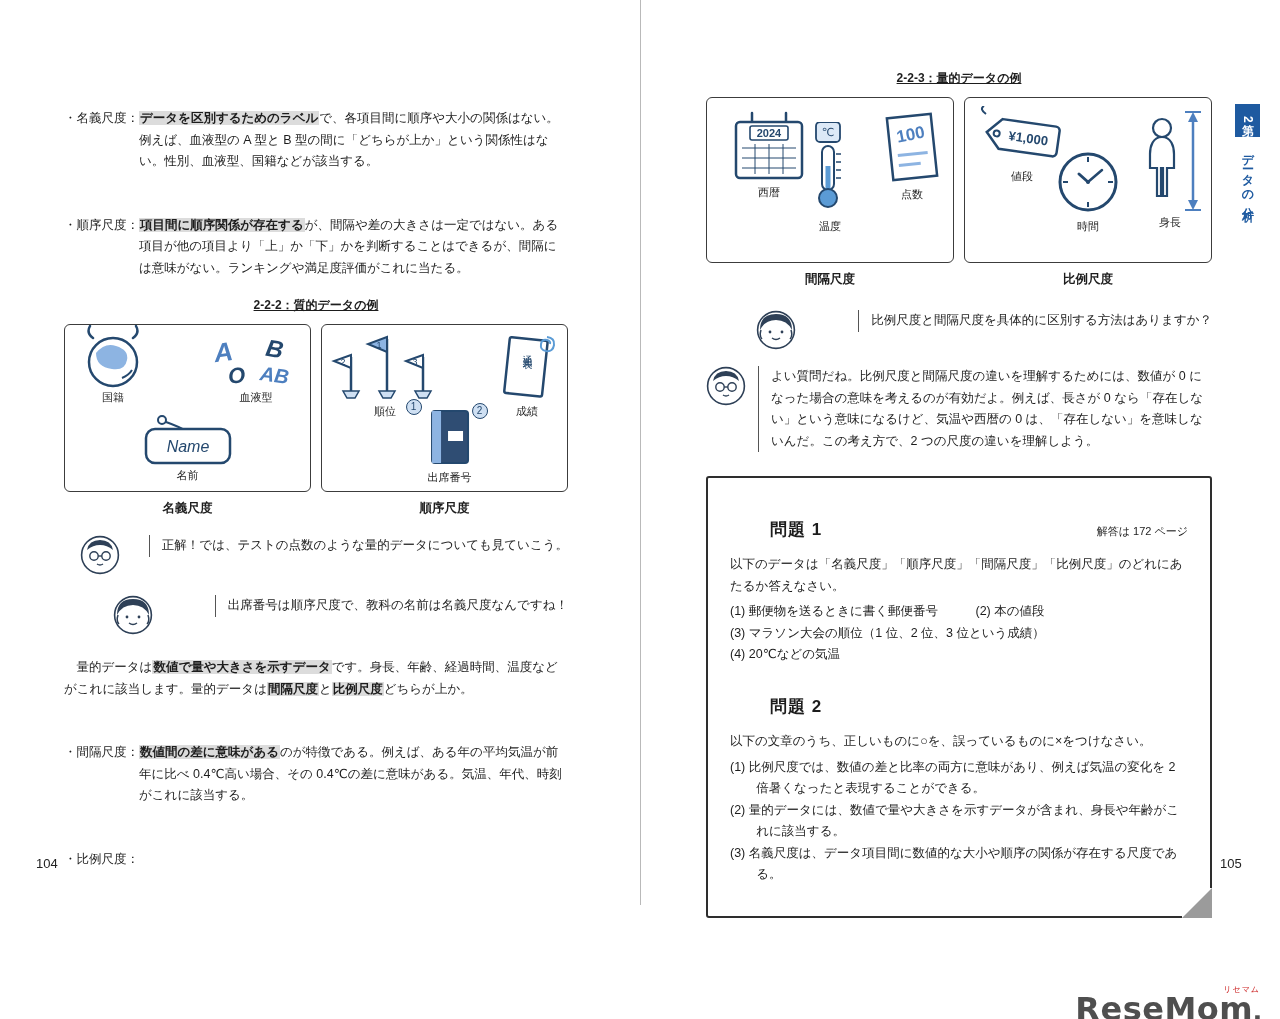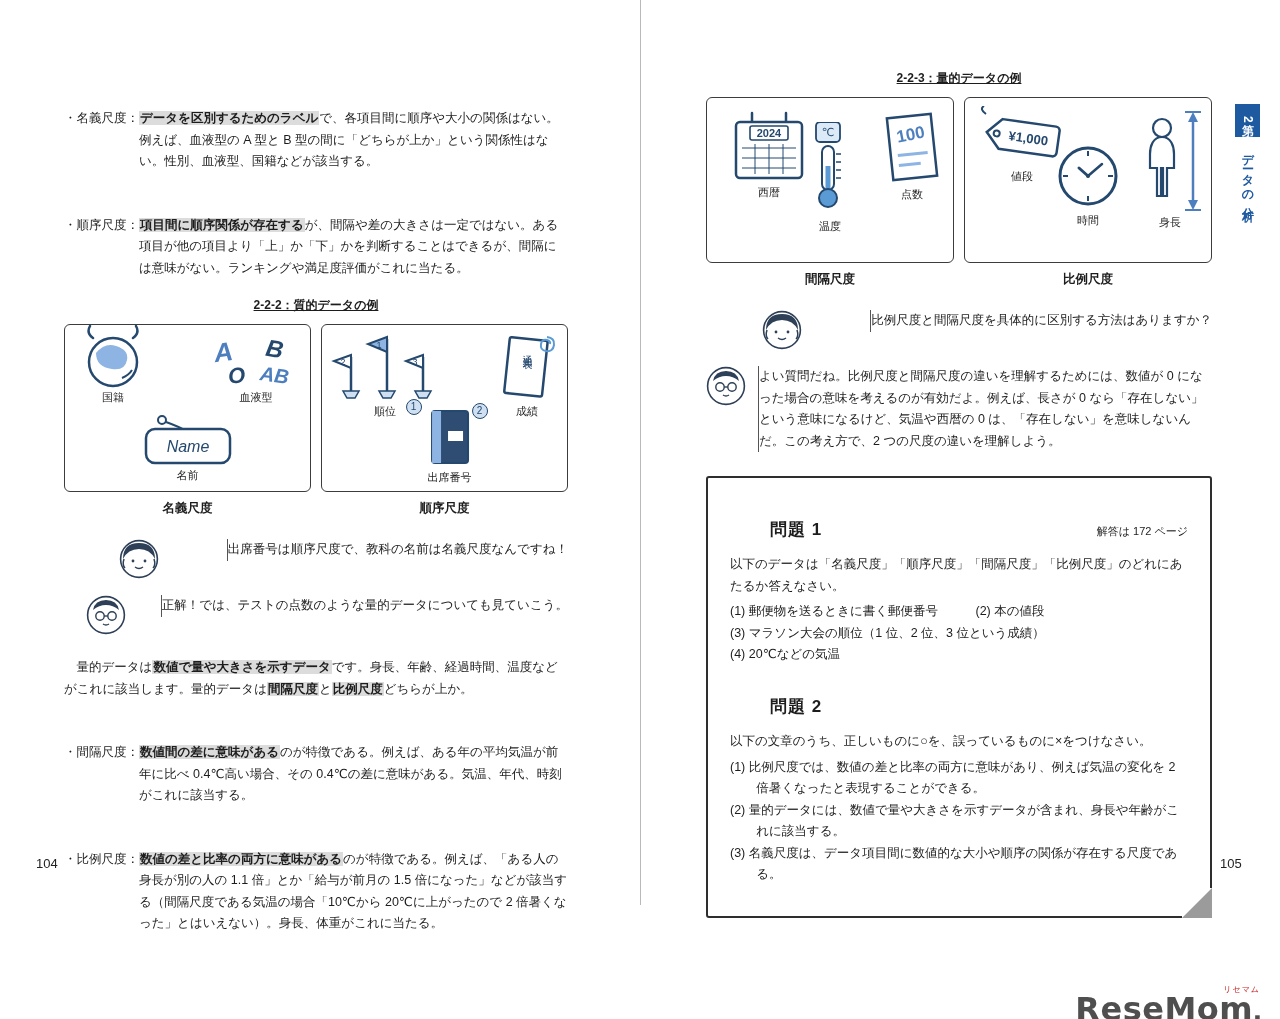--- a/index.html
+++ b/index.html
@@ -32,21 +32,21 @@
   .bl-a  { left:6px;  top:0;    font-size:26px; transform:rotate(-8deg); }
   .bl-b  { left:58px; top:-2px; font-size:24px; transform:rotate(10deg); color:#24486e; }
   .bl-o  { left:20px; top:26px; font-size:22px; transform:rotate(-5deg); color:#24486e; }
   .bl-ab { left:52px; top:26px; font-size:20px; transform:rotate(8deg); }
 
   .v-text { writing-mode:vertical-rl; font-size:10px; color:#24486e; position:absolute; letter-spacing:2px; }
   .numchip { position:absolute; width:16px; height:16px; border:1.5px solid #24486e; border-radius:50%;
              background:#cfe0f3; color:#24486e; font-size:10px; display:flex; align-items:center; justify-content:center; }
 
   .bubble { display:flex; gap:12px; margin-top:20px; align-items:flex-start; }
-  .bubble .txt { border-left:1.2px solid #555; }
+  .bubble .txt { border-left:1.2px solid #555; padding-left:12px; }
   .avatar { flex:0 0 40px; }
 
   .para { margin-top:22px; margin-bottom:18px; }
 
   .problem-box { border:2px solid #2e2e2e; border-radius:3px; padding:16px 22px 30px; position:relative; margin-top:24px; background:#fff; }
   .p-head { display:flex; justify-content:space-between; align-items:baseline; margin-bottom:10px;padding-left:40px; }
   .p-title { font-size:17px; font-weight:bold; letter-spacing:1px; }
   .p-note { font-size:11px;margin-top:28px; }
   .p-intro { margin-bottom:4px; }
   .p-item { text-indent:-2.1em; padding-left:2.1em; }
@@ -169,54 +169,53 @@
             </div>
             <div class="cap">出席番号</div>
           </div>
         </div>
         <div class="fig-label">順序尺度</div>
       </div>
 
     </div>
   </div>
 
+  <div class="bubble" style="margin-top:16px;">
+    <svg class="avatar" width="40" height="40" viewBox="0 0 40 40">
+      <circle cx="20" cy="20" r="18.4" fill="#fff" stroke="#2e4057" stroke-width="1.6"></circle>
+      <path d="M7 15 Q9 5 20 5 Q31 5 33 15 Q27 10 20 10 Q13 10 7 15 Z" fill="#2e4057"></path>
+      <circle cx="14" cy="21" r="4.2" fill="none" stroke="#2e4057" stroke-width="1.4"></circle>
+      <circle cx="26" cy="21" r="4.2" fill="none" stroke="#2e4057" stroke-width="1.4"></circle>
+      <line x1="18.2" y1="21" x2="21.8" y2="21" stroke="#2e4057" stroke-width="1.4"></line>
+      <path d="M17 29 Q20 31 23 29" stroke="#2e4057" stroke-width="1.4" fill="none"></path>
+    </svg>
+    <div class="txt">正解！では、テストの点数のような量的データについても見ていこう。</div>
+  </div>
+
   <div class="bubble">
     <svg class="avatar" width="40" height="40" viewBox="0 0 40 40">
       <circle cx="20" cy="20" r="18.4" fill="#fff" stroke="#2e4057" stroke-width="1.6"></circle>
       <path d="M4 20 Q4 4 20 4 Q36 4 36 20 Q31 10 20 10 Q9 10 4 20 Z" fill="#2e4057"></path>
       <path d="M5 20 q-2 6 1 9 M35 20 q2 6 -1 9" stroke="#2e4057" stroke-width="1.5" fill="none"></path>
       <circle cx="14" cy="22" r="1.4" fill="#2e4057"></circle>
       <circle cx="26" cy="22" r="1.4" fill="#2e4057"></circle>
       <path d="M16 28 Q20 31 24 28" stroke="#2e4057" stroke-width="1.4" fill="none"></path>
     </svg>
     <div class="txt">出席番号は順序尺度で、教科の名前は名義尺度なんですね！</div>
   </div>
 
-  <div class="bubble" style="margin-top:16px;">
-    <svg class="avatar" width="40" height="40" viewBox="0 0 40 40">
-      <circle cx="20" cy="20" r="18.4" fill="#fff" stroke="#2e4057" stroke-width="1.6"></circle>
-      <path d="M7 15 Q9 5 20 5 Q31 5 33 15 Q27 10 20 10 Q13 10 7 15 Z" fill="#2e4057"></path>
-      <circle cx="14" cy="21" r="4.2" fill="none" stroke="#2e4057" stroke-width="1.4"></circle>
-      <circle cx="26" cy="21" r="4.2" fill="none" stroke="#2e4057" stroke-width="1.4"></circle>
-      <line x1="18.2" y1="21" x2="21.8" y2="21" stroke="#2e4057" stroke-width="1.4"></line>
-      <path d="M17 29 Q20 31 23 29" stroke="#2e4057" stroke-width="1.4" fill="none"></path>
-    </svg>
-    <div class="txt">正解！では、テストの点数のような量的データについても見ていこう。</div>
-  </div>
-
   <div class="para"><span>　量的データは</span><span class="hl">数値で量や大きさを示すデータ</span><span>です。身長、年齢、経過時間、温度などがこれに該当します。量的データは</span><span class="hl">間隔尺度</span><span>と</span><span class="hl">比例尺度</span><span>どちらが上か。</span></div>
 
   <div class="bullet">
     <span class="term">・間隔尺度：</span>
     <div class="bdy"><span class="hl">数値間の差に意味がある</span><span>のが特徴である。例えば、ある年の平均気温が前年に比べ 0.4℃高い場合、その 0.4℃の差に意味がある。気温、年代、時刻がこれに該当する。</span></div>
   </div>
 
   <div class="bullet">
     <span class="term">・比例尺度：</span>
-    <div class="bdy"><span class="hl">数値の差と比率の両方に意味がある</span><span>のが特徴である。例えば、「ある人の身長が別の人の 1.1 倍」とか「給与が前月の 1.5 倍になった」などが該当する（間隔尺度である気温の場合「10℃から 20℃に上がったので 2 倍暑くなった」とはいえない）。身長、体重がこれに当たる。</span></div>
   </div>
 
 </div>
 
 <div class="col-right">
 
   <div class="figure" style="margin-top:6px;">
     <div class="fig-caption">2-2-3：量的データの例</div>
     <div class="fig-boxes">
 
@@ -266,21 +265,21 @@
             <svg width="96" height="62" viewBox="0 0 96 62">
               <path d="M12 8 q-7 -5 -2 -8" stroke="#24486e" stroke-width="2" fill="none"></path>
               <g transform="rotate(8 48 34)">
                 <path d="M26 16 h54 a4 4 0 0 1 4 4 v22 a4 4 0 0 1 -4 4 h-54 l-14 -15 z" fill="#fff" stroke="#24486e" stroke-width="2.5"></path>
                 <circle cx="22" cy="31" r="3" fill="#fff" stroke="#24486e" stroke-width="2"></circle>
                 <text x="54" y="36" font-size="13" font-weight="bold" text-anchor="middle" fill="#24486e">¥1,000</text>
               </g>
             </svg>
             <div class="cap">値段</div>
           </div>
-          <div class="mini" style="left:50%; top:42px; transform:translateX(-50%); width:78px;text-align:center;">
+          <div class="mini" style="left:50%; top:48px; transform:translateX(-50%); width:78px;text-align:center;">
             <svg width="72" height="72" viewBox="0 0 72 72">
               <circle cx="36" cy="36" r="28" fill="#fff" stroke="#24486e" stroke-width="3"></circle>
               <path d="M36 11 v5 M36 56 v5 M11 36 h5 M56 36 h5" stroke="#24486e" stroke-width="2"></path>
               <line x1="36" y1="36" x2="50" y2="24" stroke="#24486e" stroke-width="2.5" stroke-linecap="round"></line>
               <line x1="36" y1="36" x2="27" y2="28" stroke="#24486e" stroke-width="3" stroke-linecap="round"></line>
               <circle cx="36" cy="36" r="2" fill="#24486e"></circle>
             </svg>
             <div class="cap">時間</div>
           </div>
           <div class="mini" style="right:4px; top:10px; width:74px;">

